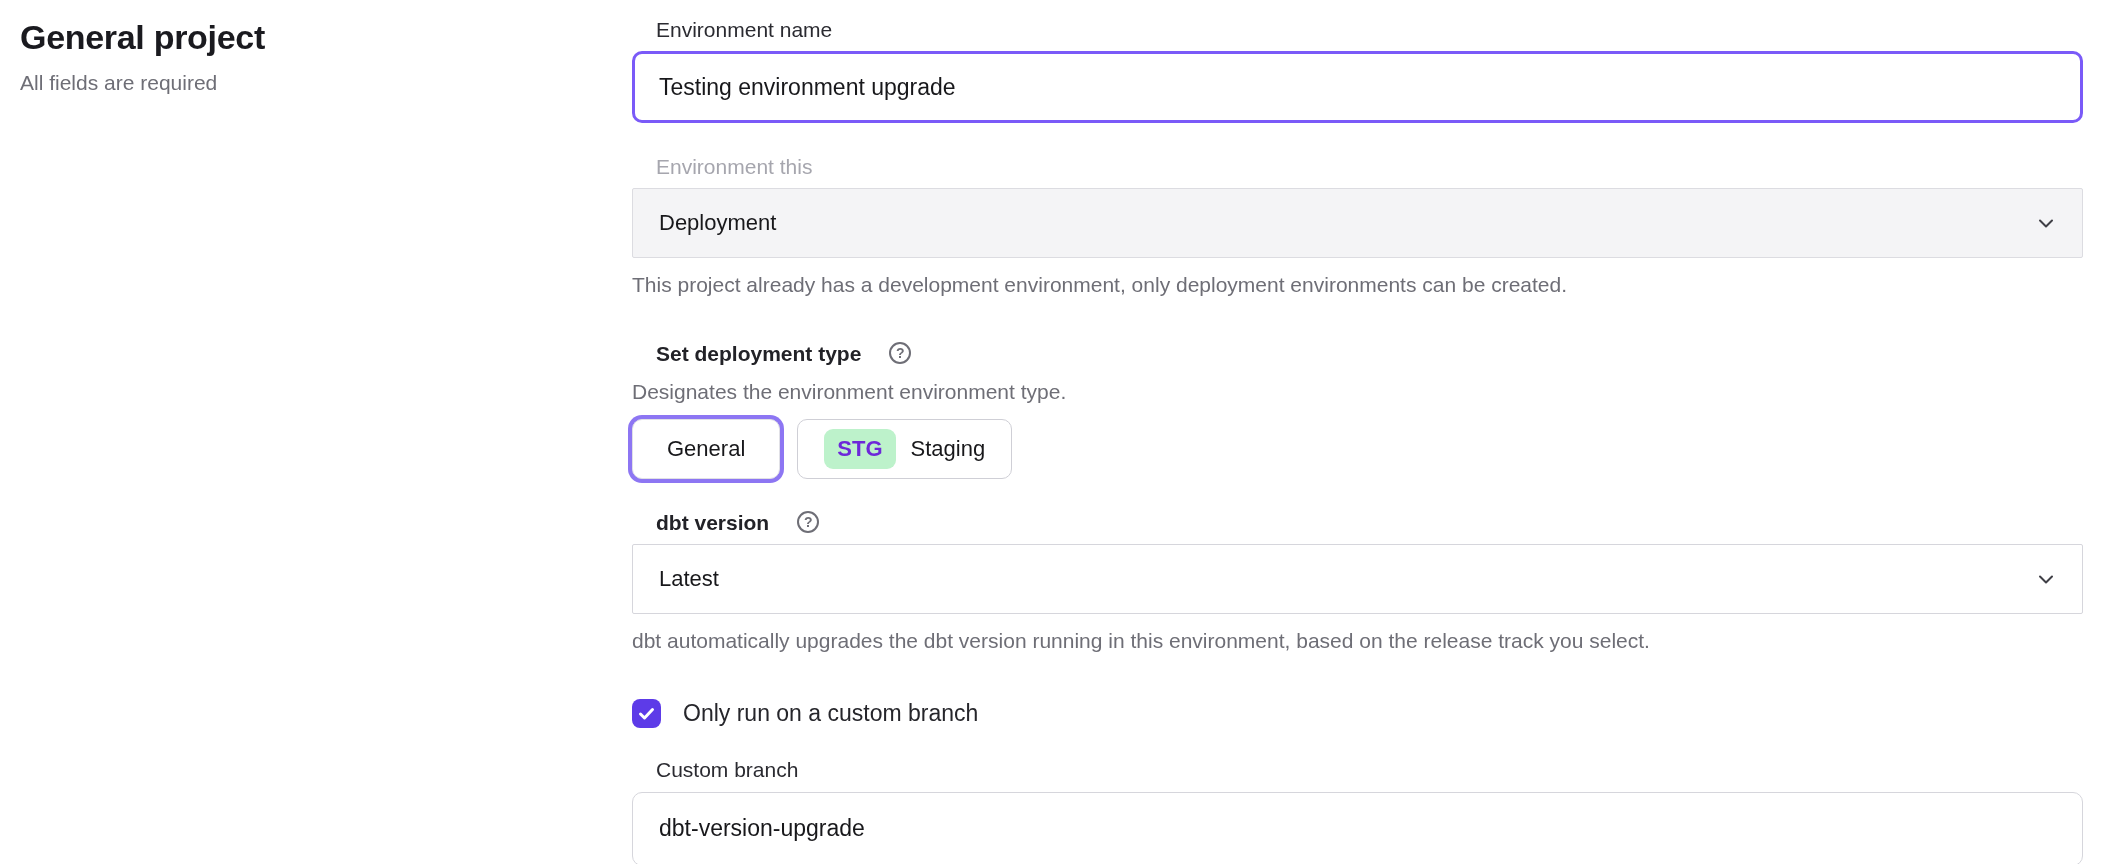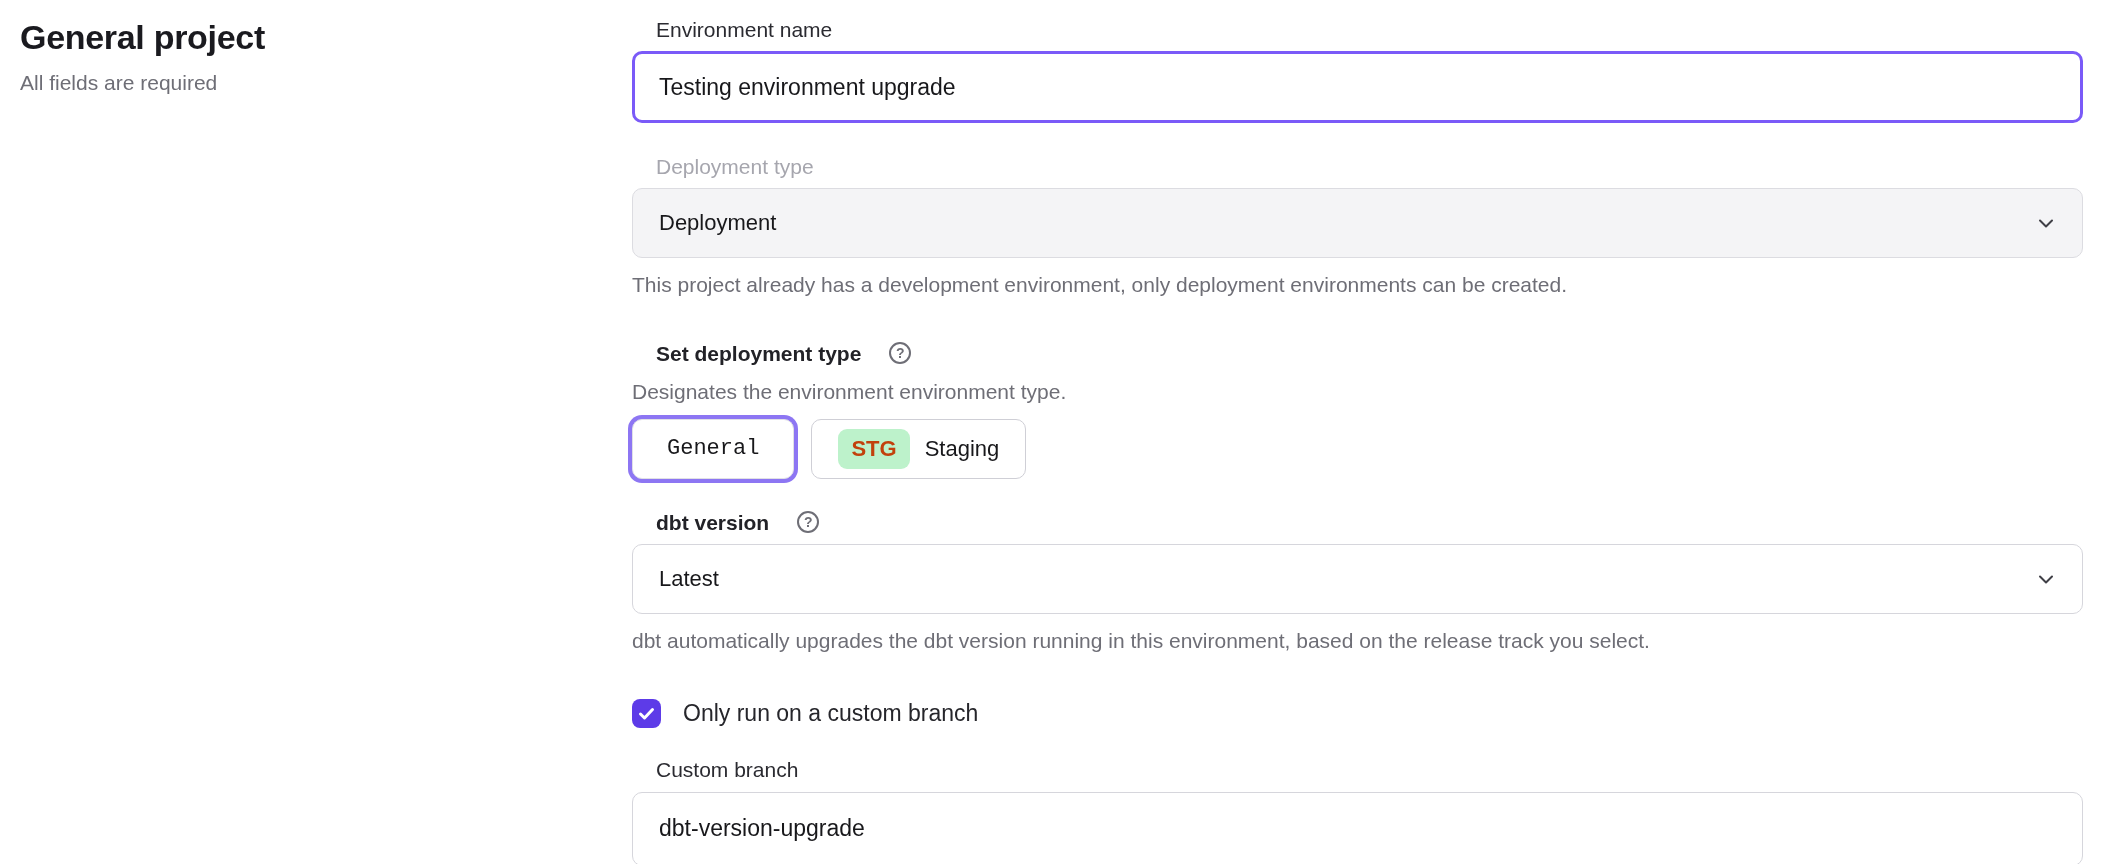--- a/index.html
+++ b/index.html
@@ -49,21 +49,21 @@
     padding: 0 26px;
     font-family: inherit; font-size: 23px; color: #18181b;
     background: #ffffff; outline: none;
   }
   .text-input.focused {
     border: 3px solid #7a5af8;
     padding: 0 24px;
   }
   .select-box {
     margin-top: 9px; height: 70px;
-    border: 1px solid #d6d6dc; border-radius: 10px;
+    border: 1px solid #d6d6dc; border-radius: 2px;
     background: #ffffff;
     display: flex; align-items: center; justify-content: space-between;
     padding: 0 24px 0 26px;
     font-size: 22px; color: #18181b;
     cursor: pointer;
   }
   .select-box.disabled {
     background: #f4f4f6;
     border-color: #dcdce1;
     cursor: default;
@@ -83,27 +83,26 @@
     border-radius: 10px;
     display: inline-flex; align-items: center; gap: 15px;
     padding: 0 26px;
     font-family: inherit; font-size: 22px; color: #18181b;
     cursor: pointer;
   }
   .type-btn.selected {
     border-color: #e0e0e6;
     box-shadow: 0 0 0 4px #8d76f3;
     padding: 11px 34px;
-    font-family: Liberation Mono, monospace;
   }
   .type-badge {
     display: inline-flex; align-items: center;
     height: 40px; padding: 0 13px;
     border-radius: 9px;
-    font-size: 22px; font-weight: 600; color: #c2410c;
+    font-size: 22px; font-weight: 600; color: #6d28d9;
   }
   .badge-stg  { background: #bdf2cb; }
   .badge-prod { background: #d6e5fb; }
   .checkbox-row {
     margin-top: 45px;
     display: flex; align-items: center;
   }
   .checkbox {
     width: 29px; height: 29px;
     background: #5d3be8;
@@ -125,21 +124,21 @@
   <div class="left-col">
     <div class="page-title">General project</div>
     <div class="page-subtitle">All fields are required</div>
   </div>
 
   <div class="right-col">
 
     <div class="field-label">Environment name</div>
     <input class="text-input focused" type="text" value="Testing environment upgrade" style="">
 
-    <div class="field-label disabled section-gap-md">Deployment type</div>
+    <div class="field-label disabled section-gap-md">Environment this</div>
     <div class="select-box disabled">
       <span>Deployment</span>
       <span class="chevron-icon">
         <svg width="24" height="24" viewBox="0 0 24 24" fill="none">
           <path d="M6 9.5 L12 15.5 L18 9.5" stroke="#3f3f46" stroke-width="2" stroke-linecap="round" stroke-linejoin="round"></path>
         </svg>
       </span>
     </div>
     <div class="helper-text">This project already has a development environment, only deployment environments can be created.</div>
 

